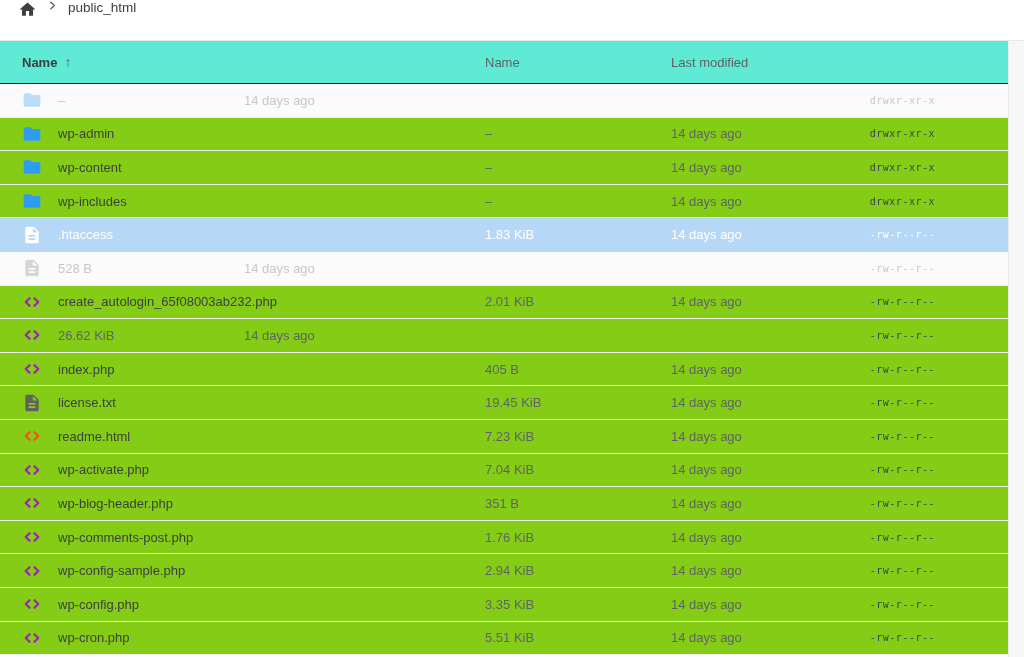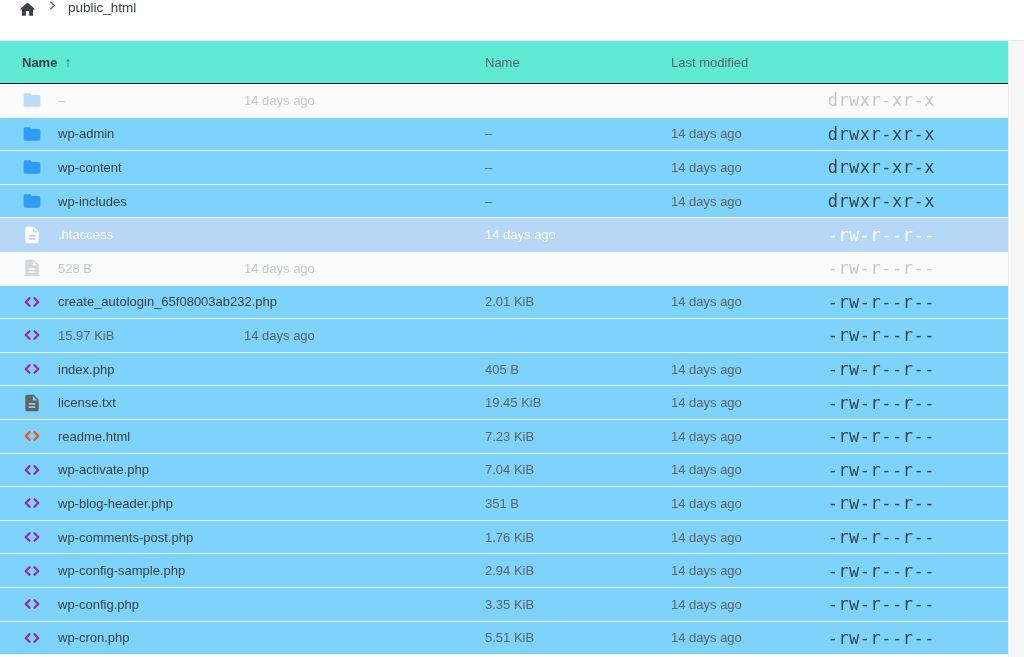--- a/index.html
+++ b/index.html
@@ -39,33 +39,33 @@
   }
   .th-size{width:186px;}
   .th-modified{flex:1;}
   
   .file-list{width:1008px;}
   .row{
     height:33.6px;box-sizing:border-box;
     display:flex;align-items:center;
     padding-left:20px;
     border-bottom:1px solid #f0f0f0;
-    background:#7dd3fc;
+    background:#84cc16;
     cursor:pointer;
     font-size:13px;
   }
   .cell-icon{width:24px;display:flex;align-items:center;justify-content:center;margin-right:14px;}
   .cell-icon svg{display:block;}
   .cell-name{width:427px;color:var(--row-text,#3c4043);white-space:nowrap;overflow:hidden;}
   .cell-size{width:186px;color:var(--secondary-text,#5f6368);}
   .cell-modified{flex:1;color:var(--secondary-text,#5f6368);}
   .cell-perms{
     margin-left:auto;padding-right:73px;
     font-family:"DejaVu Sans Mono", monospace;
-    font-size:17px;color:#37474f;letter-spacing:0.5px;
+    font-size:10px;color:#37474f;letter-spacing:0.5px;
   }
   
   .row--selected{background:var(--selected-row-bg,#b7d7f6);border-bottom-color:transparent;}
   .row--selected .cell-name,
   .row--selected .cell-size,
   .row--selected .cell-modified,
   .row--selected .cell-perms{color:#ffffff;}
   .row--faded{background:#fbfbfb;}
   .row--faded .cell-name,
   .row--faded .cell-size,
@@ -169,20 +169,21 @@
     <span class="cell-modified">14 days ago</span>
     <span class="cell-perms">drwxr-xr-x</span>
   </div>
       <div class="row row--selected">
     <span class="cell-icon">
       <svg width="20" height="20" viewBox="0 0 24 24" class="icon--white">
             <use href="#icon-file" xlink:href="#icon-file"></use>
           </svg>
     </span>
     <span class="cell-name">.htaccess</span>
+    <span class="cell-size">1.83 KiB</span>
     <span class="cell-modified">14 days ago</span>
     <span class="cell-perms">-rw-r--r--</span>
   </div>
       <div class="row row--faded">
     <span class="cell-icon">
       <svg width="20" height="20" viewBox="0 0 24 24" class="icon--light-gray">
             <use href="#icon-file" xlink:href="#icon-file"></use>
           </svg>
     </span>
     <span class="cell-size">528 B</span>
@@ -199,21 +200,21 @@
     <span class="cell-size">2.01 KiB</span>
     <span class="cell-modified">14 days ago</span>
     <span class="cell-perms">-rw-r--r--</span>
   </div>
       <div class="row row--normal">
     <span class="cell-icon">
       <svg width="20" height="20" viewBox="0 0 24 24" class="icon--purple">
             <use href="#icon-code" xlink:href="#icon-code"></use>
           </svg>
     </span>
-    <span class="cell-size">15.97 KiB</span>
+    <span class="cell-size">26.62 KiB</span>
     <span class="cell-modified">14 days ago</span>
     <span class="cell-perms">-rw-r--r--</span>
   </div>
       <div class="row row--normal">
     <span class="cell-icon">
       <svg width="20" height="20" viewBox="0 0 24 24" class="icon--purple">
             <use href="#icon-code" xlink:href="#icon-code"></use>
           </svg>
     </span>
     <span class="cell-name">index.php</span>

